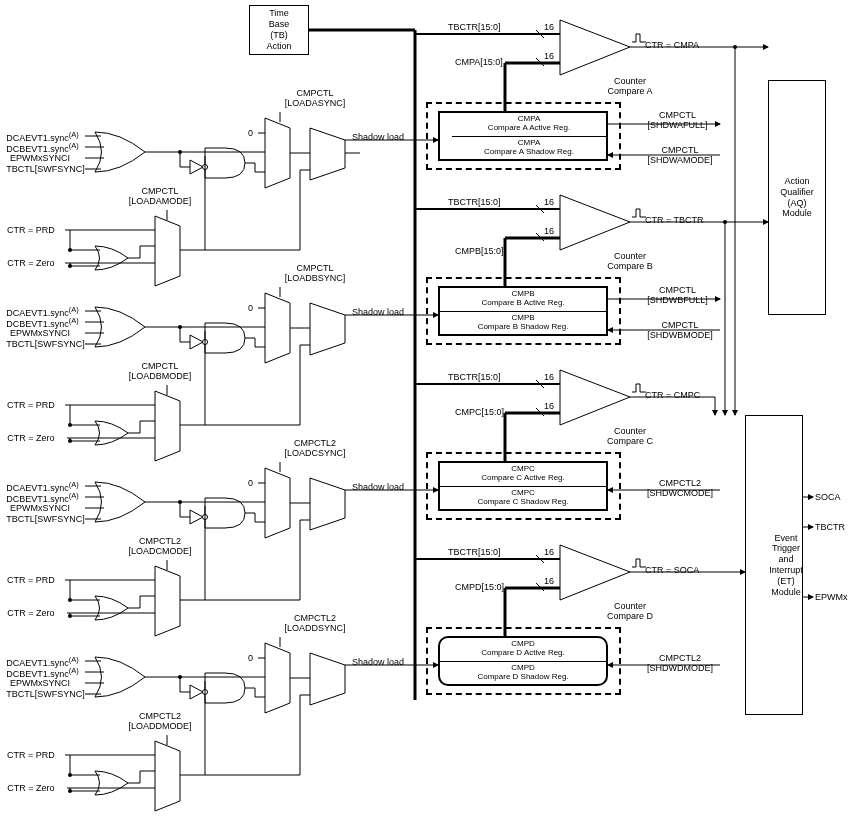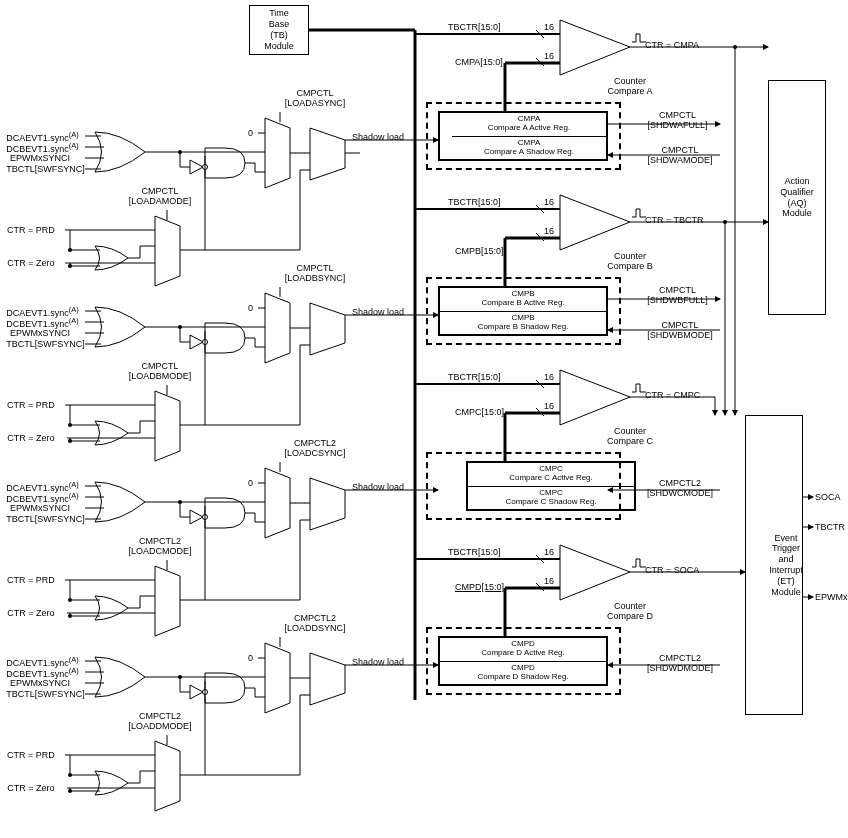--- a/index.html
+++ b/index.html
@@ -63,21 +63,21 @@
 </style>
 </head>
 <body>
 
 <div class="canvas">
 
 <div class="box" style="left:249px; top:5px; width:60px; height:50px;">
   <span style="white-space:pre-line;">Time
 Base
 (TB)
-Module</span>
+Action</span>
 </div>
 
 <div class="box" style="left:768px; top:80px; width:58px; height:235px;">
   <span style="white-space:pre-line;">Action
 Qualifier
 (AQ)
 Module</span>
 </div>
 
 <div class="box" style="left:745px; top:415px; width:58px; height:300px;">
@@ -339,21 +339,21 @@
 <svg style="left:560px; top:370px;" width="75" height="55">
       <polygon points="0,0 0,55 70,27" fill="#fff" stroke="#000"></polygon>
     </svg>
 <div class="label right" style="left:645px; top:390px;">CTR = CMPC</div>
 <div class="label" style="left:595px; top:426px; width:70px; white-space:pre-line;">Counter
 Compare C</div>
 <svg style="left:632px; top:382px;" width="15" height="12">
       <polyline points="0,10 4,10 4,2 8,2 8,10 14,10" fill="none" stroke="#000"></polyline>
     </svg>
 <div class="dashbox" style="left:426px; top:452px; width:195px; height:68px;"></div>
-<div class="regpair" style="left:438px; top:461px; width:170px; height:50px;margin-left:28px;">
+<div class="regpair" style="left:438px; top:461px; width:170px; height:50px;">
   <div>
         <span style="white-space:pre-line;">CMPC
 Compare C Active Reg.</span>
       </div>
   <div>
         <span style="white-space:pre-line;">CMPC
 Compare C Shadow Reg.</span>
       </div>
 </div>
 <div class="label" style="left:640px; top:478px; width:80px; white-space:pre-line;">CMPCTL2
@@ -416,33 +416,33 @@
 <div class="label" style="left:275px; top:613px; width:80px; white-space:pre-line;">CMPCTL2
 [LOADDSYNC]</div>
 <div class="label left" style="left:248px; top:653px;">0</div>
 <div class="label" style="left:120px; top:711px; width:80px; white-space:pre-line;">CMPCTL2
 [LOADDMODE]</div>
 <div class="label left" style="left:0px; top:750px; width:62px;">CTR = PRD</div>
 <div class="label left" style="left:0px; top:783px; width:62px;">CTR = Zero</div>
 <div class="label right" style="left:352px; top:657px;">Shadow load</div>
 <div class="label" style="left:448px; top:547px;">TBCTR[15:0]</div>
 <div class="label" style="left:544px; top:547px;">16</div>
-<div class="label" style="left:455px; top:582px;text-decoration:underline;">CMPD[15:0]</div>
+<div class="label" style="left:455px; top:582px;">CMPD[15:0]</div>
 <div class="label" style="left:544px; top:576px;">16</div>
 <svg style="left:560px; top:545px;" width="75" height="55">
       <polygon points="0,0 0,55 70,27" fill="#fff" stroke="#000"></polygon>
     </svg>
 <div class="label right" style="left:645px; top:565px;">CTR = SOCA</div>
 <div class="label" style="left:595px; top:601px; width:70px; white-space:pre-line;">Counter
 Compare D</div>
 <svg style="left:632px; top:557px;" width="15" height="12">
       <polyline points="0,10 4,10 4,2 8,2 8,10 14,10" fill="none" stroke="#000"></polyline>
     </svg>
 <div class="dashbox" style="left:426px; top:627px; width:195px; height:68px;"></div>
-<div class="regpair" style="left:438px; top:636px; width:170px; height:50px;">
+<div class="regpair" style="left:438px; top:636px; width:170px; height:50px;border-radius:10px;">
   <div>
         <span style="white-space:pre-line;">CMPD
 Compare D Active Reg.</span>
       </div>
   <div>
         <span style="white-space:pre-line;">CMPD
 Compare D Shadow Reg.</span>
       </div>
 </div>
 <div class="label" style="left:640px; top:653px; width:80px; white-space:pre-line;">CMPCTL2

